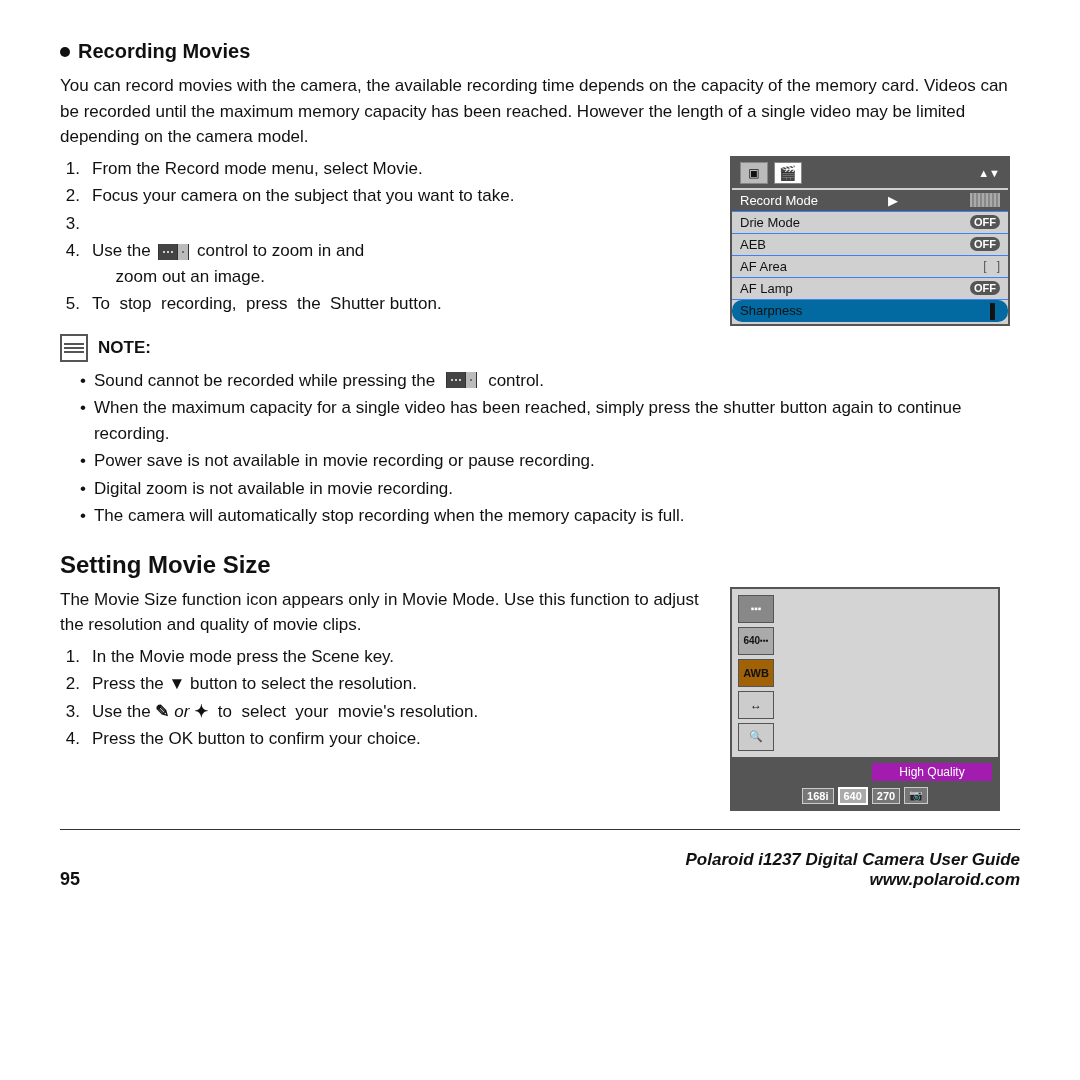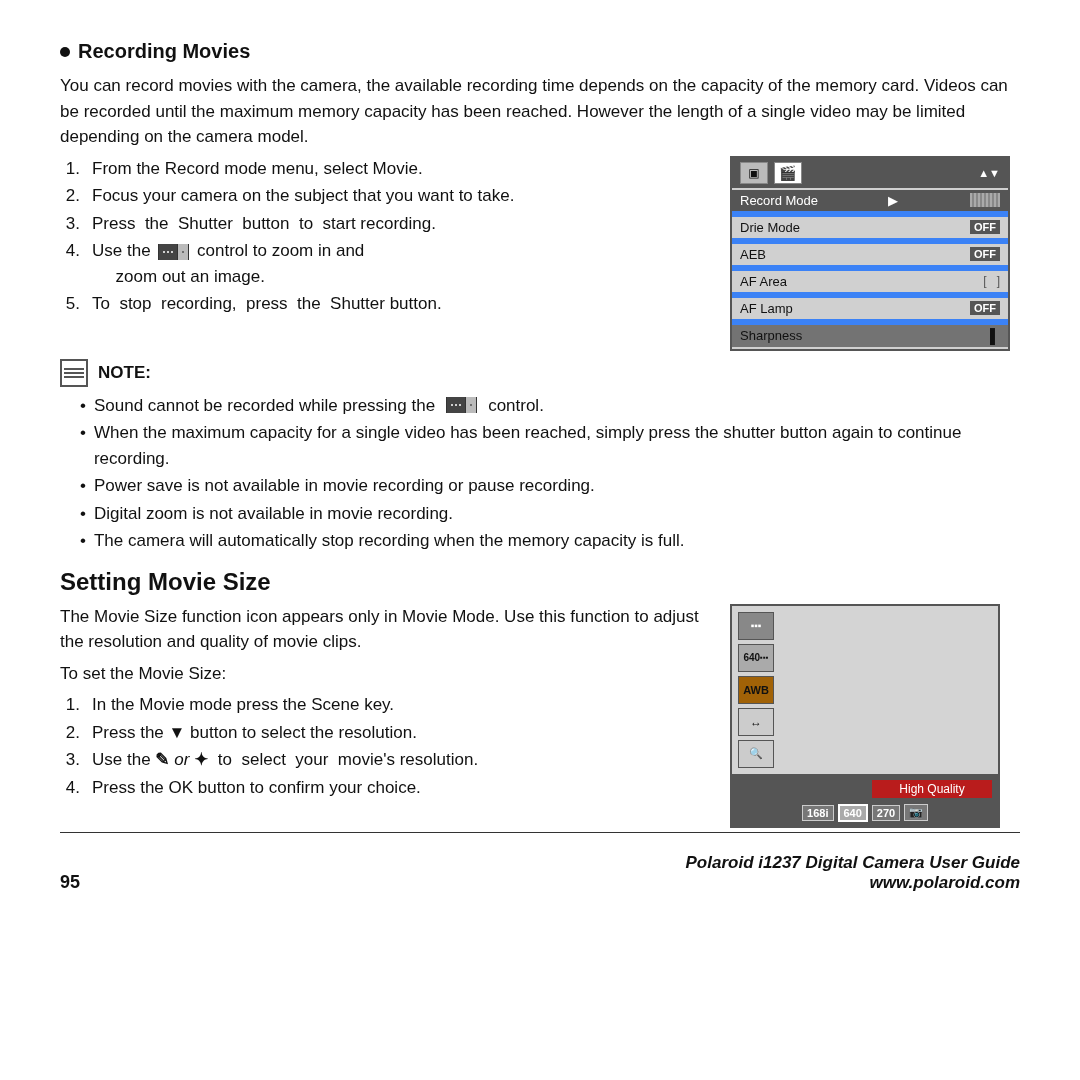--- a/index.html
+++ b/index.html
@@ -106,48 +106,50 @@
     }
     .camera-menu-rows {
       padding: 2px 0;
     }
     .cam-row {
       display: flex;
       justify-content: space-between;
       align-items: center;
       padding: 3px 8px;
       font-size: 13px;
-      border-bottom: 6px solid #3b82f6;
+      border-bottom: 1px solid #3b82f6;
     }
     .cam-row.selected {
       background: #555;
       color: #fff;
     }
     .cam-row:last-child {
       border-bottom: none;
-      background: #737373;
+      background: #0369a1;
+      border-radius: 10px;
     }
     .cam-badge {
       background: #555;
       color: #fff;
       font-size: 11px;
       padding: 1px 4px;
       font-weight: bold;
+      border-radius: 7px;
     }
     .cam-bracket {
       font-size: 12px;
       color: #555;
     }
     .cam-sharpness-icon {
       font-size: 14px;
     }
     
     .note-section {
       margin-top: 8px;
-      margin-bottom: 8px;
+      margin-bottom: 16px;
     }
     .note-header {
       display: flex;
       align-items: center;
       gap: 10px;
       margin-bottom: 6px;
     }
     .note-icon {
       width: 28px;
       height: 28px;
@@ -264,21 +266,21 @@
       color: #fff;
     }
     .cam2-bottom {
       background: #555;
       color: #fff;
       display: flex;
       flex-direction: column;
       padding: 4px 6px;
     }
     .cam2-hq-bar {
-      background: #b91c1c;
+      background: #a21caf;
       padding: 2px 6px;
       font-size: 12px;
       margin: 2px 0;
       align-self: flex-end;
       width: 120px;
       text-align: center;
     }
     .cam2-res-row {
       display: flex;
       gap: 4px;
@@ -352,21 +354,20 @@
           <li>
             <span class="num">1.</span>
             <span>From the Record mode menu, select Movie.</span>
           </li>
           <li>
             <span class="num">2.</span>
             <span>Focus your camera on the subject that you want to take.</span>
           </li>
           <li>
             <span class="num">3.</span>
-            <span>Press&nbsp; the&nbsp; Shutter&nbsp; button&nbsp; to&nbsp; start recording.</span>
           </li>
           <li>
             <span class="num">4.</span>
             <span>Use the
               <span class="zoom-inline">
                 <span class="zoom-box">
                   <span class="zoom-box-left">
                     <span class="z-dot"></span>
                     <span class="z-dot"></span>
                     <span class="z-dot"></span>
@@ -467,21 +468,20 @@
       </ul>
     </div>
   </div>
 
   <div>
     <h2 class="section2-title">Setting Movie Size</h2>
 
     <div class="two-col">
       <div class="left-col">
         <p class="body-text">The Movie Size function icon appears only in Movie Mode. Use this function to adjust the resolution and quality of movie clips.</p>
-        <p class="body-text">To set the Movie Size:</p>
         <ol class="numbered-list">
           <li>
             <span class="num">1.</span>
             <span>In the Movie mode press the Scene key.</span>
           </li>
           <li>
             <span class="num">2.</span>
             <span>Press the <strong>▼</strong> button to select the resolution.</span>
           </li>
           <li>

